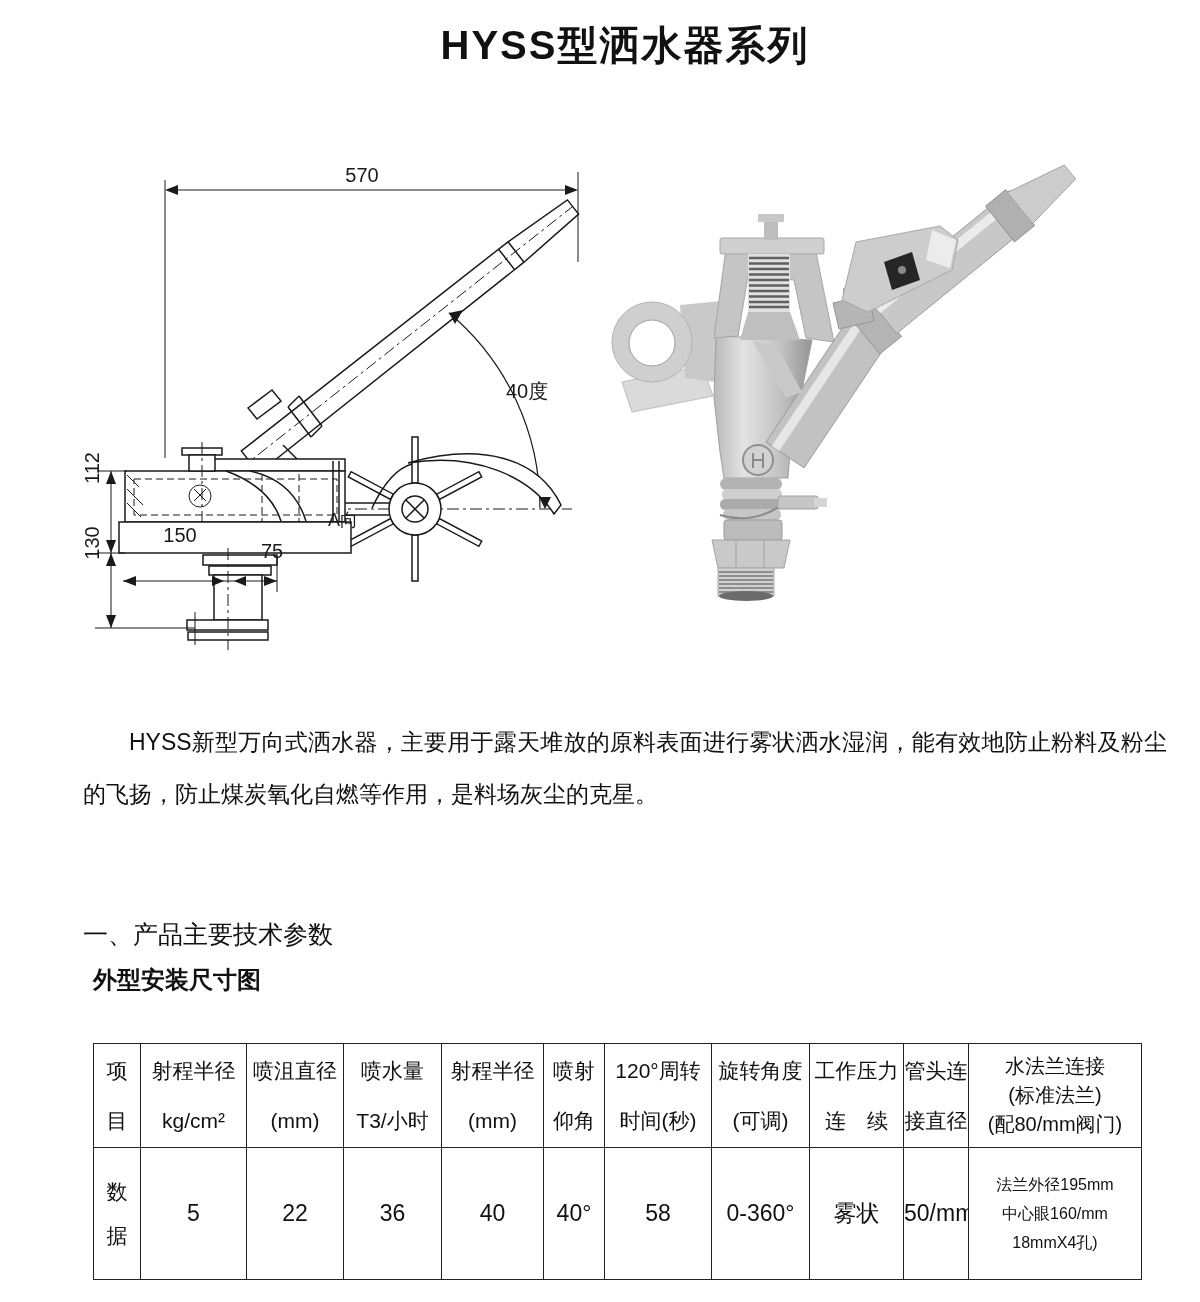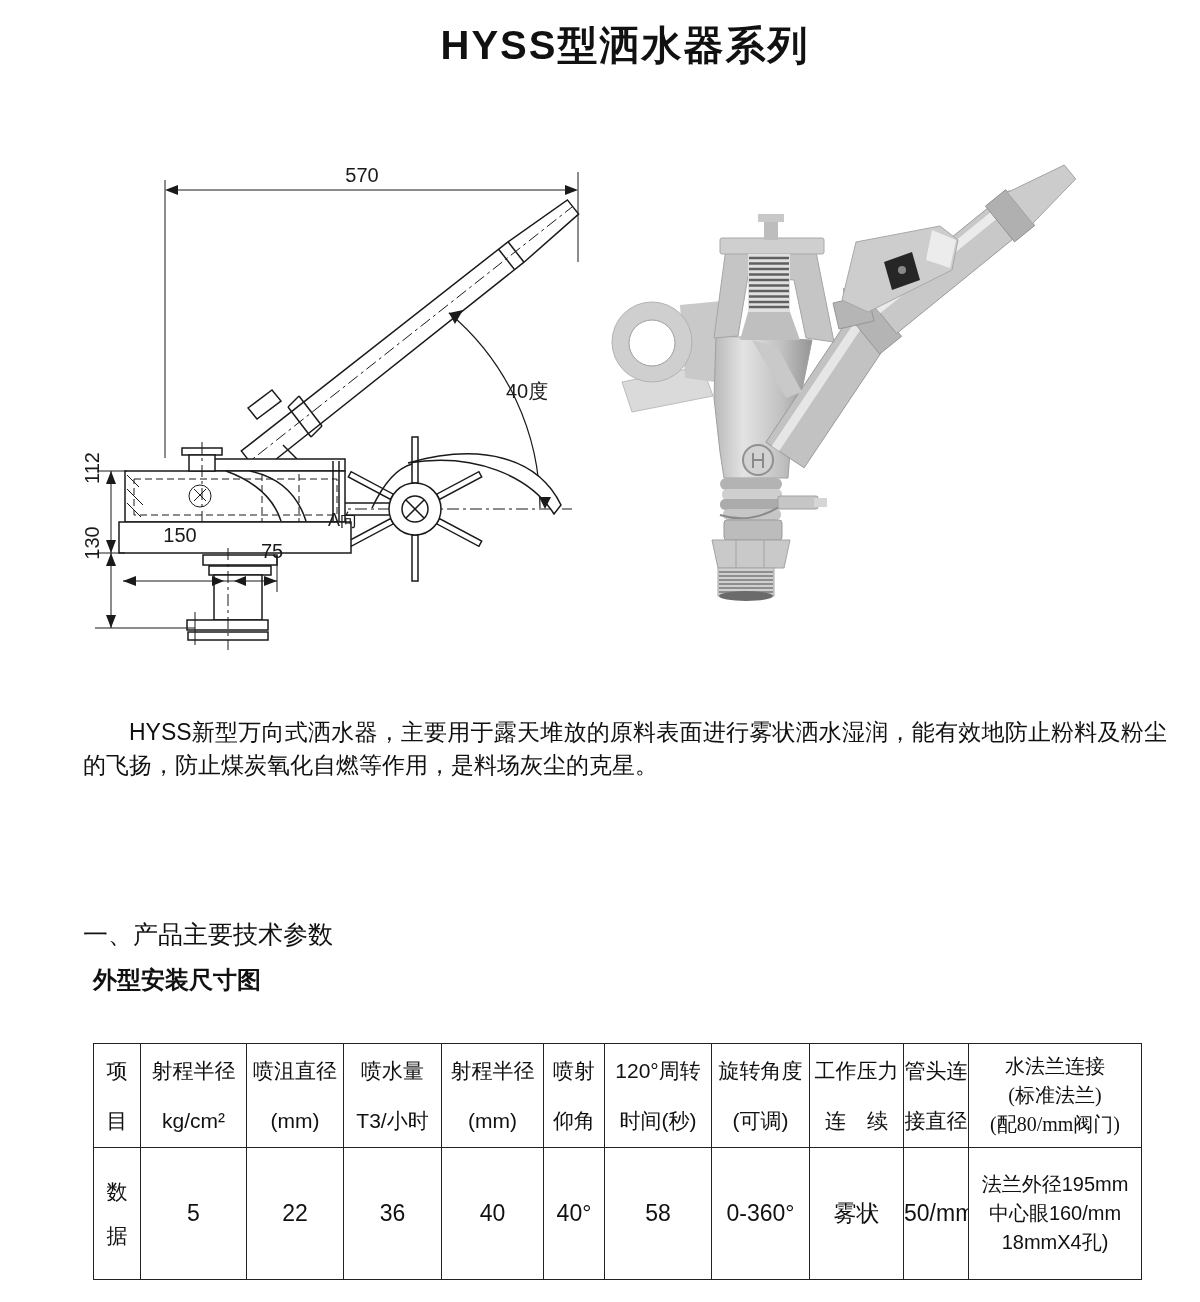--- a/index.html
+++ b/index.html
@@ -2,37 +2,37 @@
 <html><head>
 <meta charset="utf-8">
 <style>
   html,body{margin:0;padding:0;background:#fff;}
   body{font-family:"Liberation Sans","DejaVu Sans",sans-serif;color:#111;}
   .page{position:relative;width:1200px;height:1302px;background:#fff;overflow:hidden;}
   .title{position:absolute;top:18px;left:0;width:100%;text-align:center;
          font-size:40px;font-weight:bold;letter-spacing:2px;padding-left:25px;}
   .figure-svg{position:absolute;top:0;left:0;}
   .intro{position:absolute;left:83px;top:716px;width:1084px;font-size:23px;
-         line-height:33px;text-align:justify;}
+         line-height:52px;text-align:justify;}
   .intro p{margin:0;text-indent:2em;}
   .section-heading{position:absolute;left:83px;top:918px;font-size:25px;font-weight:normal;}
   .table-caption{position:absolute;left:93px;top:964px;width:1048px;text-align:left;
                  font-size:24px;font-weight:bold;}
   table.spec{position:absolute;left:93px;top:1043px;width:1048px;
              border-collapse:collapse;table-layout:fixed;}
   .spec th,.spec td{border:1px solid #222;text-align:center;vertical-align:middle;
                     font-weight:normal;padding:0;overflow:hidden;color:#111;}
   .spec thead tr{height:104px;}
   .spec tbody tr{height:132px;}
   .spec th{font-size:21px;line-height:50px;}
   .spec th span,.spec td span{display:block;}
-  .spec th.tight{font-size:20px;line-height:29px;font-family:Liberation Serif, serif;}
+  .spec th.tight{font-size:20px;line-height:29px;}
   .spec td{font-size:23px;}
   .spec td.label{font-size:21px;line-height:44px;}
-  .spec td.tight{font-size:20px;line-height:29px;}
+  .spec td.tight{font-size:16px;line-height:29px;}
 </style>
 </head>
 <body>
 
 <div class="page">
 
   <svg class="figure-svg" width="1200" height="715" viewBox="0 0 1200 715">
     <defs>
       <linearGradient id="gmV" x1="0" y1="0" x2="1" y2="0">
         <stop offset="0" stop-color="#b9b9b9"></stop>

